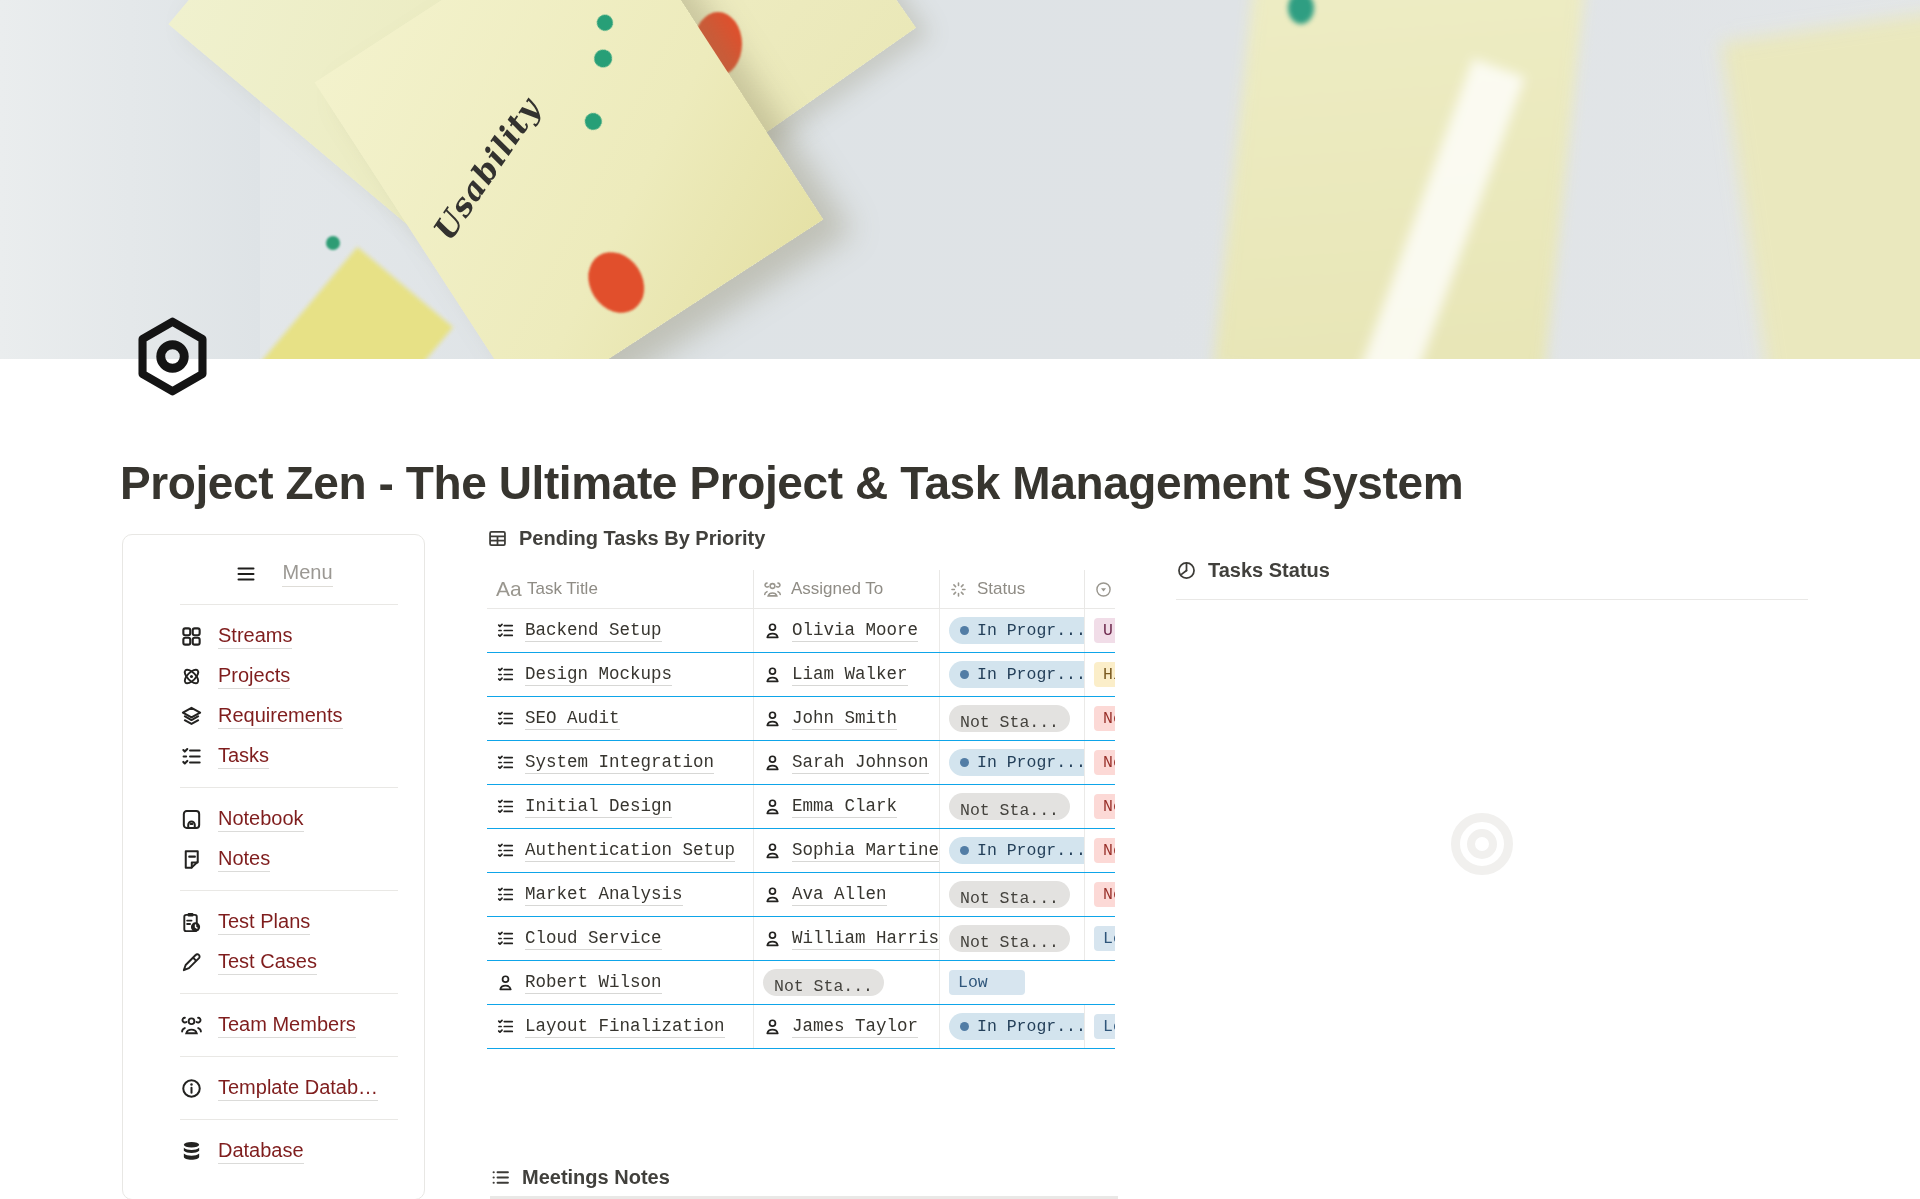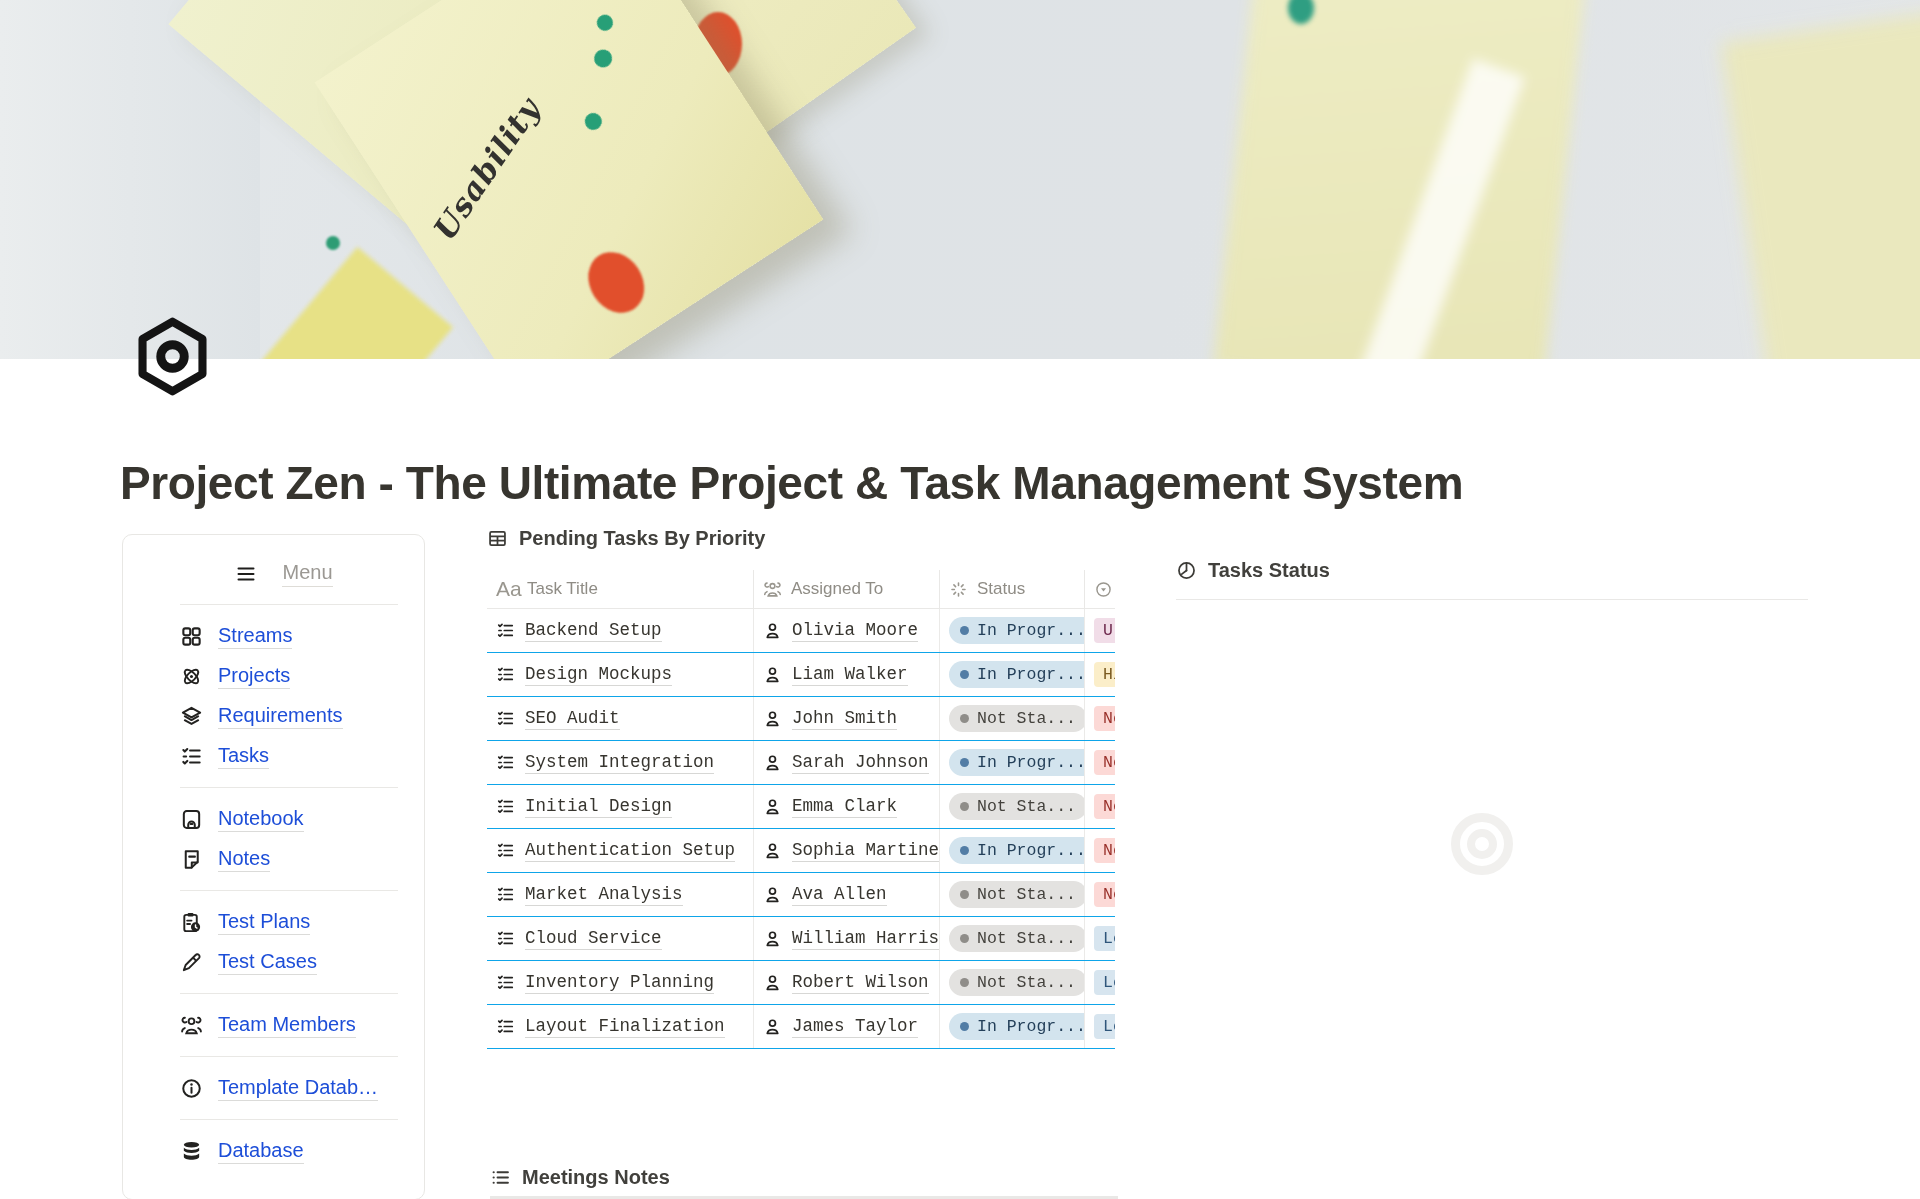--- a/index.html
+++ b/index.html
@@ -59,21 +59,21 @@
   .menu-card{position:absolute;left:122px;top:534px;width:303px;box-sizing:border-box;
     background:#fff;border:1px solid #e8e7e4;border-radius:10px;padding:20px 0 28px;}
   .menu-head{display:flex;align-items:center;gap:24px;padding:6px 0 8px 20px;justify-content:center;}
   .menu-head .icn{width:24px;height:20px;color:#1f1e1c;}
   .menu-title{font-size:20px;color:#9b9893;border-bottom:1.5px solid #dedcd7;padding-bottom:2px;}
   .menu-divider{height:1px;background:#e9e8e5;margin:11px 26px 11px 57px;}
   .menu-divider.first{margin-top:9px;}
   .menu-item{height:40px;display:flex;align-items:center;gap:15px;padding-left:57px;cursor:pointer;}
   .mi-icon{width:23px;height:23px;color:#232220;}
   .mi-icon svg{width:23px;height:23px;}
-  .mi-label{font-size:20px;color:#1d4ed8;border-bottom:1.5px solid rgba(55,53,47,.18);padding-bottom:1px;
+  .mi-label{font-size:20px;color:#7f1d1d;border-bottom:1.5px solid rgba(55,53,47,.18);padding-bottom:1px;
     white-space:nowrap;max-width:200px;overflow:hidden;text-overflow:ellipsis;}
   
   .main-col{position:absolute;left:487px;top:524px;width:631px;}
   .ptable{margin-top:18px;width:628px;overflow:hidden;}
   .tgrid{display:grid;grid-template-columns:266px 186px 145px 80px;width:677px;}
   .thead{height:38px;border-bottom:1px solid #e9e8e6;}
   .th{display:flex;align-items:center;gap:9px;padding-left:9px;color:#8f8c85;font-size:17px;box-sizing:border-box;}
   .th + .th{border-left:1px solid #e9e8e6;}
   .hdr-icn{width:19px;height:19px;color:#9a978f;}
   .hdr-icn svg{width:19px;height:19px;}
@@ -82,21 +82,21 @@
   .td{display:flex;align-items:center;gap:10px;padding-left:9px;box-sizing:border-box;overflow:hidden;}
   .td + .td{border-left:1px solid #ebeae8;}
   .cell-icn{width:19px;height:19px;color:#232220;}
   .cell-icn svg{width:19px;height:19px;}
   .td .link{font-size:17.5px;font-weight:500;color:#37352f;white-space:nowrap;}
   .pill{display:inline-flex;align-items:center;gap:8px;height:27px;border-radius:14px;
     padding:0 11px;font-size:16.5px;white-space:nowrap;}
   .pill .dot{width:9px;height:9px;border-radius:50%;}
   .pill.in_progress{background:var(--status-inprogress-bg);color:var(--status-inprogress-text);}
   .pill.in_progress .dot{background:var(--status-inprogress-dot);}
-  .pill.not_started{background:var(--status-notstarted-bg);color:var(--status-notstarted-text);}
+  .pill.not_started{background:var(--status-notstarted-bg);color:var(--status-notstarted-text);flex-direction:column;}
   .pill.not_started .dot{background:var(--status-notstarted-dot);}
   .chip{display:inline-block;border-radius:4px;padding:3px 9px;font-size:16.5px;font-weight:500;
     min-width:58px;white-space:nowrap;}
   .chip.urgent{background:var(--priority-urgent-bg);color:var(--priority-urgent-text);}
   .chip.high{background:var(--priority-high-bg);color:var(--priority-high-text);}
   .chip.normal{background:var(--priority-normal-bg);color:var(--priority-normal-text);}
   .chip.low{background:var(--priority-low-bg);color:var(--priority-low-text);}
   
   .right-col{position:absolute;left:1176px;top:556px;width:632px;}
   .panel-divider{height:1px;background:#e9e8e6;margin-top:15px;}
@@ -592,33 +592,20 @@
             </span>
           </div>
           <div class="td">
             <span class="chip low">Low</span>
           </div>
         </div>
         <div class="tgrid tr">
           <div class="td">
             <span class="icn cell-icn">
               <svg viewBox="0 0 24 24" fill="none" stroke="currentColor" stroke-width="2.2" stroke-linecap="round" stroke-linejoin="round">
-                <path d="M3.5 5.3 5 6.8l2.6-2.6"></path>
-                <path d="M10.5 5.8h10"></path>
-                <path d="M3.8 12h2.6"></path>
-                <path d="M10.5 12h10"></path>
-                <path d="M3.5 17.7 5 19.2l2.6-2.6"></path>
-                <path d="M10.5 18.2h10"></path>
-              </svg>
-            </span>
-            <span class="link">Inventory Planning</span>
-          </div>
-          <div class="td">
-            <span class="icn cell-icn">
-              <svg viewBox="0 0 24 24" fill="none" stroke="currentColor" stroke-width="2.2" stroke-linecap="round" stroke-linejoin="round">
                 <circle cx="12" cy="7.8" r="3.7"></circle>
                 <path d="M5.4 20.6a6.7 5.5 0 0 1 13.2 0z"></path>
               </svg>
             </span>
             <span class="link">Robert Wilson</span>
           </div>
           <div class="td">
             <span class="pill not_started">
               <span class="dot"></span>
               <span>Not Sta...</span>

